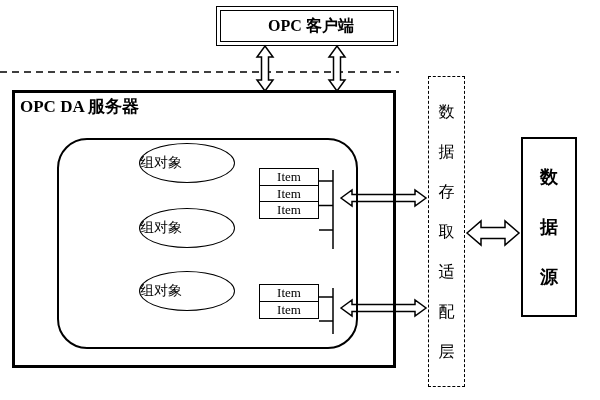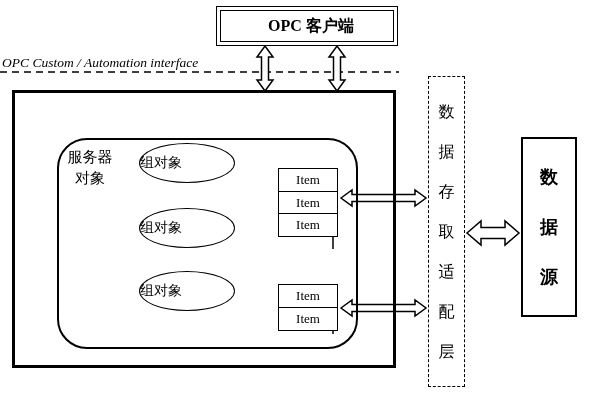--- a/index.html
+++ b/index.html
@@ -25,22 +25,22 @@
 
   .ellipse{width:96px;height:40px;border:1.5px solid #000;border-radius:50%;background:#fff;
     display:flex;align-items:center;justify-content:flex-start;font-size:14px;}
   .e1{left:139px;top:143px;}
   .e2{left:139px;top:208px;}
   .e3{left:139px;top:271px;}
 
   .item-stack{width:60px;}
   .s1{left:259px;top:168px;}
   .s2{left:259px;top:284px;}
-  .item-box{width:60px;height:24px;border:1.5px solid #000;background:#fff;box-sizing:border-box;
-    display:flex;align-items:center;justify-content:center;font-size:13px;margin-left:19px;}
+  .item-box{width:60px;height:18px;border:1.5px solid #000;background:#fff;box-sizing:border-box;
+    display:flex;align-items:center;justify-content:center;font-size:13px;}
   .item-box + .item-box{margin-top:-1.5px;}
 
   .adapter-box{left:428px;top:76px;width:37px;height:311px;border:1.5px dashed #000;
     display:flex;align-items:center;justify-content:center;}
   .adapter-text{width:1.1em;font-size:16px;line-height:40px;text-align:center;word-break:break-all;margin:12px;}
 
   .datasource-box{left:521px;top:137px;width:56px;height:180px;border:2px solid #000;
     display:flex;align-items:center;justify-content:center;}
   .datasource-text{width:1.1em;font-size:18px;font-weight:bold;line-height:50px;text-align:center;word-break:break-all;margin:0;}
 
@@ -74,27 +74,25 @@
     <polygon class="arrow" points="341,198 352,190 352,194.5 415,194.5 415,190 426,198 415,206 415,201.5 352,201.5 352,206"></polygon>
     <polygon class="arrow" points="341,308 352,300 352,304.5 415,304.5 415,300 426,308 415,316 415,311.5 352,311.5 352,316"></polygon>
 
     <polygon class="arrow" points="467,233 481,221 481,227.5 505,227.5 505,221 519,233 505,245 505,238.5 481,238.5 481,245"></polygon>
   </svg>
 
   <div class="abs client-outer">
     <div class="client-inner">OPC 客户端</div>
   </div>
 
-  <div class="abs iface-label">OPC Custom / Automation interface</div>
 
   <div class="abs server-box"></div>
+  <div class="abs server-title">OPC DA 服务器</div>
 
   <div class="abs rounded-rect"></div>
-  <div class="abs server-object">服务器
-对象</div>
 
   <div class="abs ellipse e1">
     <span>组对象</span>
   </div>
   <div class="abs ellipse e2">
     <span>组对象</span>
   </div>
   <div class="abs ellipse e3">
     <span>组对象</span>
   </div>

